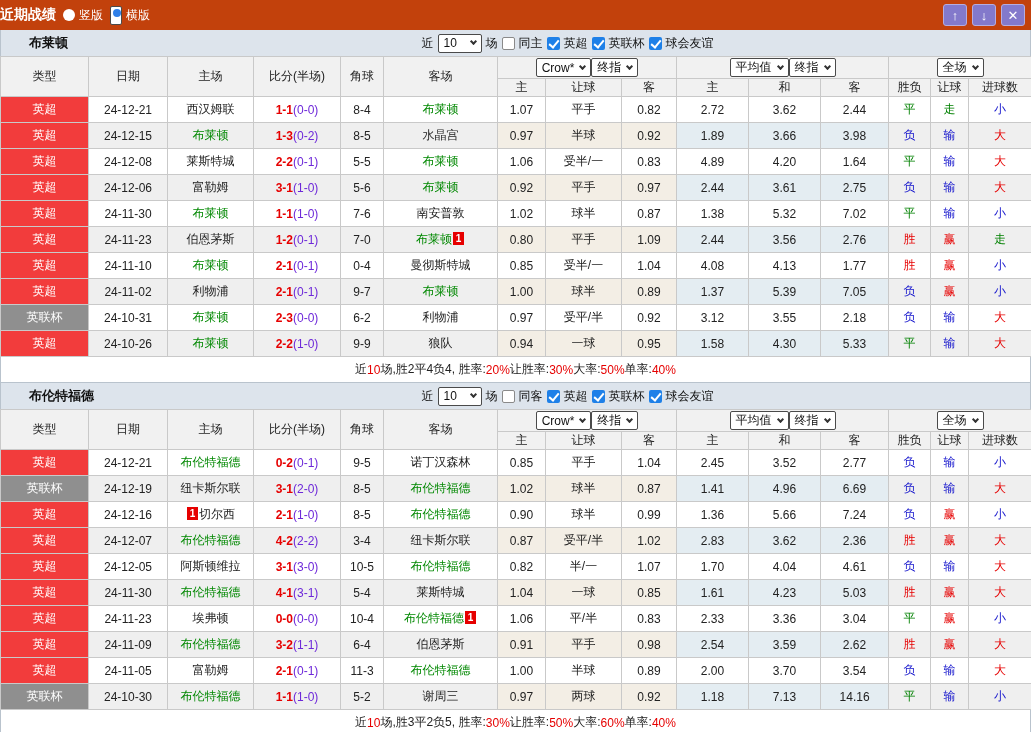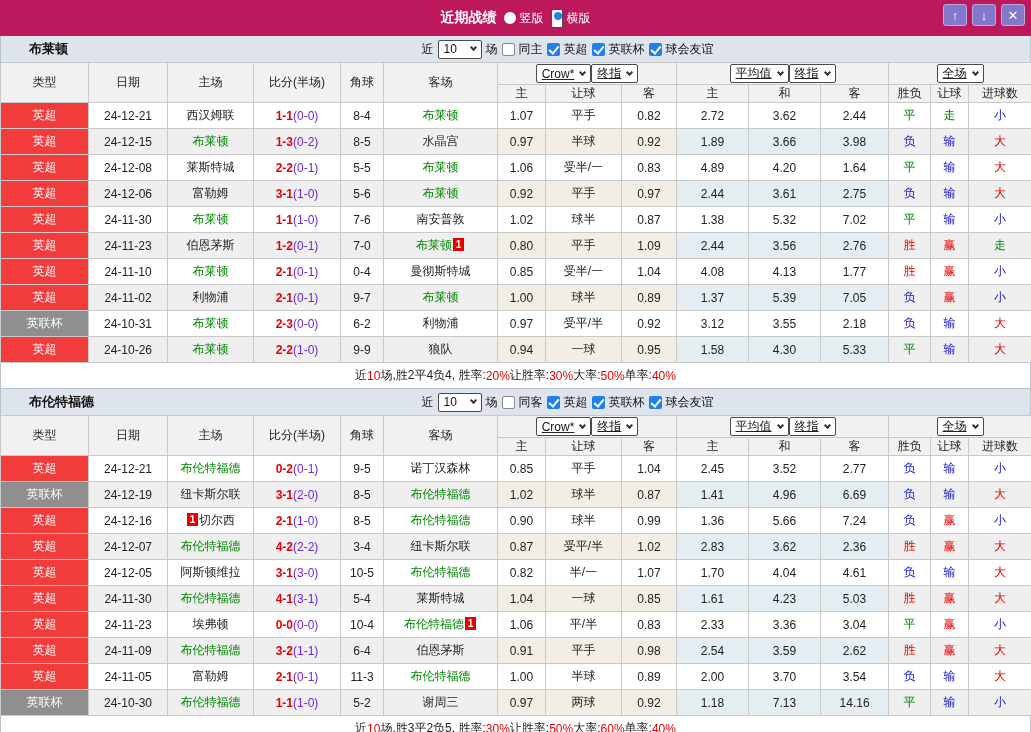--- a/index.html
+++ b/index.html
@@ -1,19 +1,19 @@
 <!DOCTYPE html>
 <html><head>
 <meta charset="utf-8">
 <style>
   * { margin:0; padding:0; box-sizing:border-box; }
   body { width:1031px; font-family:"Liberation Sans","DejaVu Sans",sans-serif; font-size:12px; color:#222; background:#fff; }
 
   
-  .titlebar { height:36px; background:#be185d; position:relative; display:flex; align-items:center; justify-content:center; }
+  .titlebar { height:30px; background:#c2410c; position:relative; display:flex; align-items:center; }
   .title-group { display:flex; align-items:center; gap:7px; color:#fff; }
   .tb-title { font-size:14px; font-weight:bold; }
   .radio-wrap { display:flex; align-items:center; gap:4px; }
   .radio { width:12px; height:12px; border-radius:50%; background:#fff; display:inline-block; position:relative; }
   .radio.sel::after { content:""; position:absolute; left:2px; top:2px; width:8px; height:8px; border-radius:50%; background:#2f7fe8; }
   .tb-buttons { position:absolute; right:6px; top:4px; display:flex; gap:5px; }
   .tb-btn { width:24px; height:22px; background:#8379cb; border:1px solid #b5addf; border-radius:3px; color:#fff; font-weight:bold; display:flex; align-items:center; justify-content:center; font-size:13px; cursor:pointer; }
 
   
   .filterbar { height:26px; background:#dde4ec; display:flex; align-items:center; position:relative; border-left:1px solid #b9c3cd; border-right:1px solid #b9c3cd; }
@@ -26,21 +26,21 @@
   .cb.on::after { content:""; position:absolute; left:4px; top:1px; width:4px; height:8px; border-right:2px solid #fff; border-bottom:2px solid #fff; transform:rotate(40deg); }
   .cb.off { background:#fff; border:1px solid #8a8a8a; }
   .flabel { color:#111; }
 
   
   table.match { width:1031px; border-collapse:collapse; table-layout:fixed; }
   table.match th, table.match td { border:1px solid #c9c9c9; text-align:center; font-weight:normal; overflow:hidden; white-space:nowrap; }
   table.match th { background:#f1f1f1; color:#222; }
   tr.sel-row th { height:20px; padding:1px 0; }
   tr.lbl-row th { height:18px; }
-  .hdr-sels { display:flex; align-items:flex-end; justify-content:center; gap:0;text-decoration:underline; }
+  .hdr-sels { display:flex; align-items:flex-end; justify-content:center; gap:0; }
   table.match td { height:26px; background:#fff; }
   tr.even td { background:#efefef; }
   td.hc { background:#fdf8ef; }
   tr.even td.hc { background:#f3eee5; }
   td.od { background:#edf6fb;margin-top:8px; }
   tr.even td.od { background:#e4edf2; }
   td.c-type { color:#fff; }
   td.type-red { background:#f23c3c !important; }
   td.type-gray { background:#8f8f8f !important; }
   .sc { color:#e60000;font-weight:bold; }

